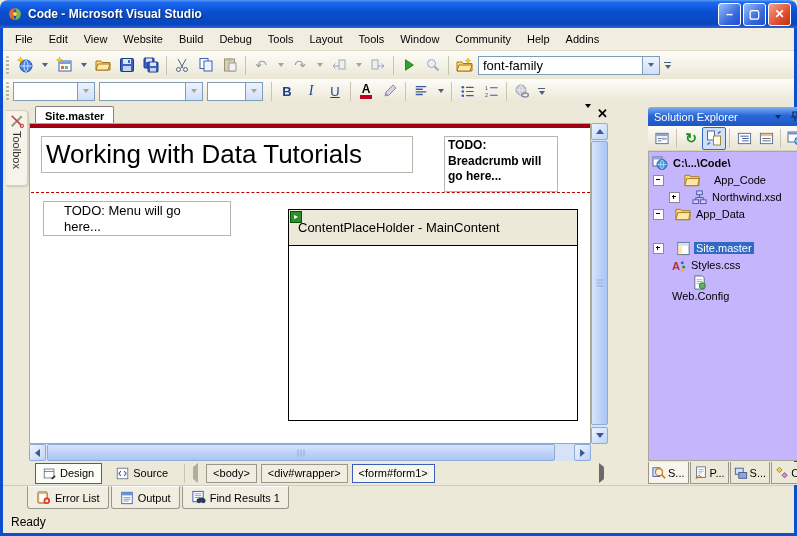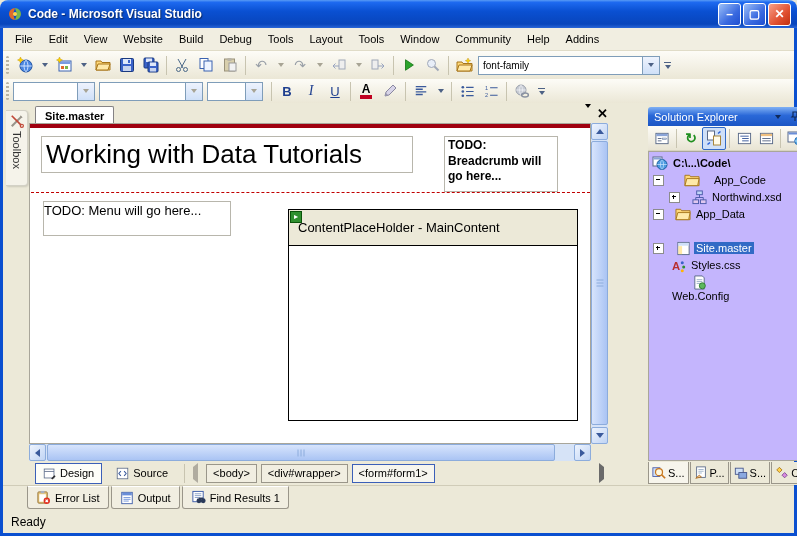--- a/index.html
+++ b/index.html
@@ -20,41 +20,41 @@
   .menuitem{padding:4px 8px;color:#000;}
   
   .toolbar{left:3px;background:linear-gradient(180deg,#fdfcf7,#ebe7d6);display:flex;align-items:center;}
   .grip{width:3px;height:18px;margin:0 4px 0 3px;background:repeating-linear-gradient(180deg,#b8b4a4 0 2px,transparent 2px 4px);border-radius:2px;}
   .tbtn{width:24px;height:23px;display:inline-flex;align-items:center;justify-content:center;border-radius:2px;}
   .tbtn.narrow{width:15px;}
   .tb-sep{width:1px;height:19px;background:#c8c4b0;margin:0 3px;}
   .drop-arrow{width:0;height:0;border-left:3px solid transparent;border-right:3px solid transparent;border-top:4px solid #4d6185;}
   .drop-arrow.dim{border-top-color:#a8a495;}
   .glyph{font-size:14px;line-height:14px;}
-  .combo{background:#fff;border:1px solid #7f9db9;height:19px;display:flex;align-items:center;justify-content:space-between;box-sizing:border-box;font-size:10px;padding-left:4px;}
+  .combo{background:#fff;border:1px solid #7f9db9;height:19px;display:flex;align-items:center;justify-content:space-between;box-sizing:border-box;font-size:13px;padding-left:4px;}
   .combo .ca{width:16px;height:100%;display:flex;align-items:center;justify-content:center;background:linear-gradient(180deg,#eef3fd,#cfe0f8);border-left:1px solid #7f9db9;}
   .chevron{display:flex;flex-direction:column;align-items:center;width:12px;}
   .chevron .bar{width:7px;height:1.5px;background:#4d6185;margin-bottom:1.5px;}
   .chevron .tri{width:0;height:0;border-left:3.5px solid transparent;border-right:3.5px solid transparent;border-top:4px solid #4d6185;}
   
   .client{left:3px;top:103px;width:791px;height:430px;background:#ece9d8;}
   
   .toolbox-tab{left:6px;top:110px;width:22px;height:76px;background:#f5f3ea;border:1px solid #9a97885c;border-left:none;border-radius:0 4px 4px 0;box-shadow:1px 1px 2px #00000022;display:flex;flex-direction:column;align-items:center;padding-top:3px;box-sizing:border-box;}
   .toolbox-tab .vtext{writing-mode:vertical-lr;font-size:11px;color:#333;margin-top:3px;}
   
   .docwin{left:27px;top:104px;width:583px;height:381px;}
   .doc-tab{left:8px;top:2px;height:17px;background:#fff;border:1px solid #848284;border-bottom:none;border-radius:2px 2px 0 0;display:flex;align-items:center;padding:0 9px;font-weight:bold;}
   .doc-tabbtns{right:2px;top:3px;display:flex;align-items:center;gap:6px;color:#000;}
   .surface{left:2px;top:19px;width:562px;height:321px;background:#fff;border:1px solid #a9a69a;box-sizing:border-box;overflow:hidden;}
   .redline{left:0;top:0;width:100%;height:4px;background:#a00010;}
   .hbox{border:1px solid #b8b6ac;}
   .heading{left:11px;top:12px;width:372px;height:37px;font-size:26px;display:flex;align-items:center;padding-left:4px;box-sizing:border-box;color:#000;}
   .crumbbox{left:414px;top:12px;width:114px;height:56px;font-size:12px;font-weight:bold;padding:1px 3px;box-sizing:border-box;line-height:1.3;}
   .dashline{left:1px;top:68px;width:559px;border-top:1px dashed #c00000;}
-  .menubox{left:13px;top:77px;width:188px;height:35px;font-size:13px;padding:1px 0;box-sizing:border-box;line-height:1.25;}
+  .menubox{left:13px;top:77px;width:188px;height:35px;font-size:13px;padding:1px 20px;box-sizing:border-box;line-height:1.25;}
   .cph{left:258px;top:85px;width:290px;height:212px;border:1px solid #000;box-sizing:border-box;background:#fff;}
   .cph-head{height:35px;background:#ece9d8;border-bottom:1px solid #000;display:flex;align-items:center;padding-left:9px;font-size:13px;position:relative;}
   .cph-glyph{position:absolute;left:1px;top:1px;width:10px;height:10px;background:#2f8f2f;border:1px solid #0a540a;color:#fff;font-size:8px;line-height:9px;text-align:center;}
   
   .sb{background:#d6e3f7;}
   .sb-btn{background:linear-gradient(135deg,#eef4fe,#c0d4f4);border:1px solid #8cacdc;border-radius:2px;display:flex;align-items:center;justify-content:center;box-sizing:border-box;}
   .sb-thumb{background:linear-gradient(90deg,#d7e4fc,#aac4f4);border:1px solid #8cacdc;border-radius:2px;box-sizing:border-box;position:relative;}
   .sb-thumb.h{background:linear-gradient(180deg,#d7e4fc,#aac4f4);}
   .sb-thumb .ridge{position:absolute;left:50%;top:50%;transform:translate(-50%,-50%);}
   .tri{width:0;height:0;}

